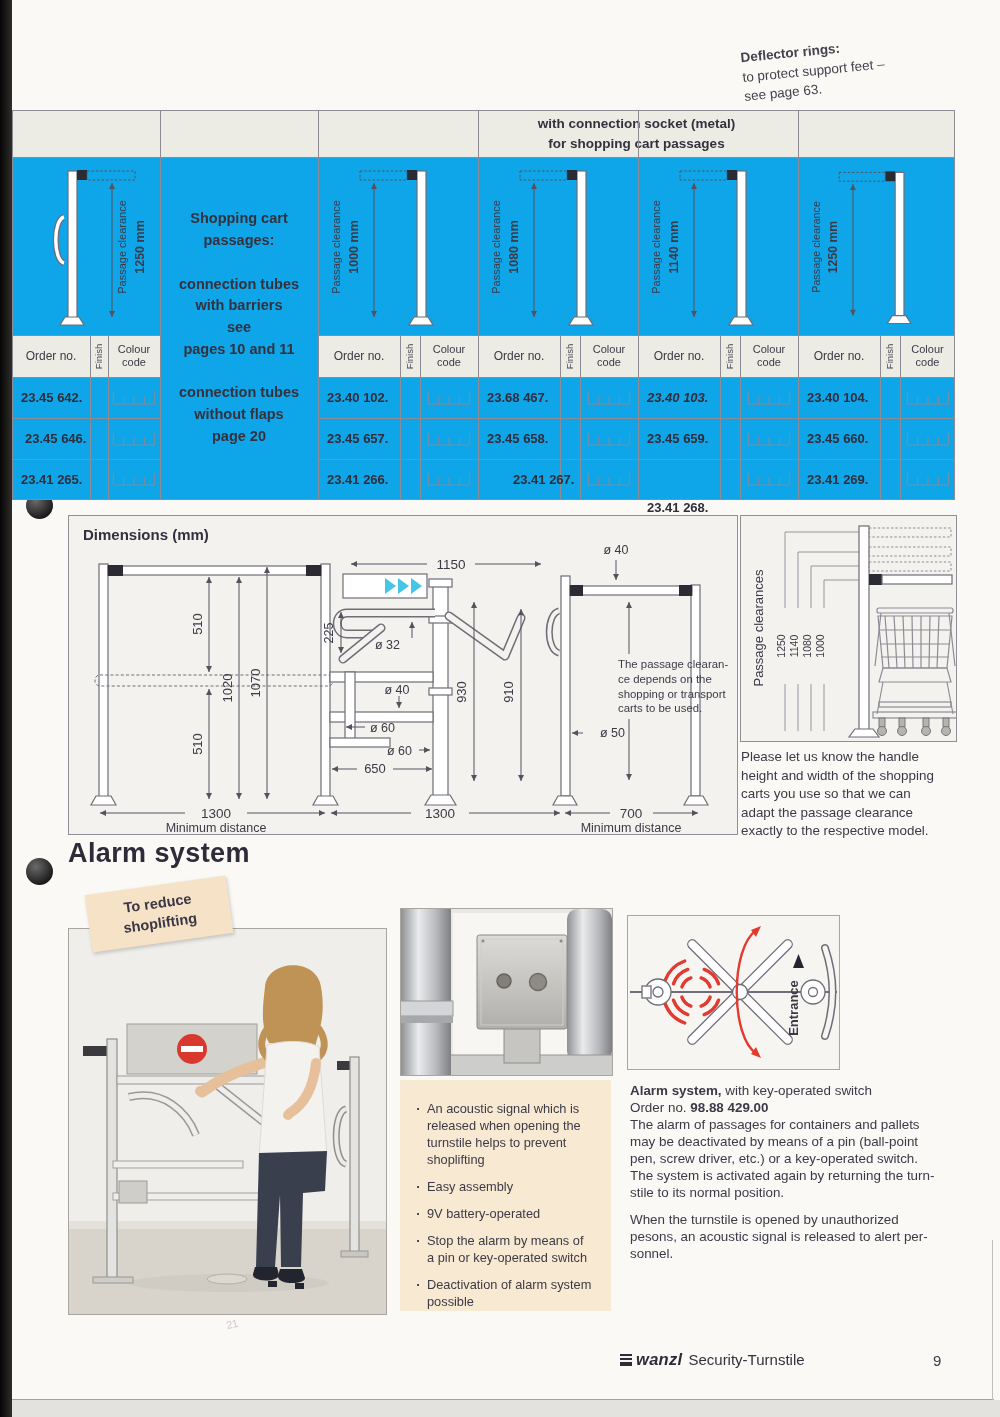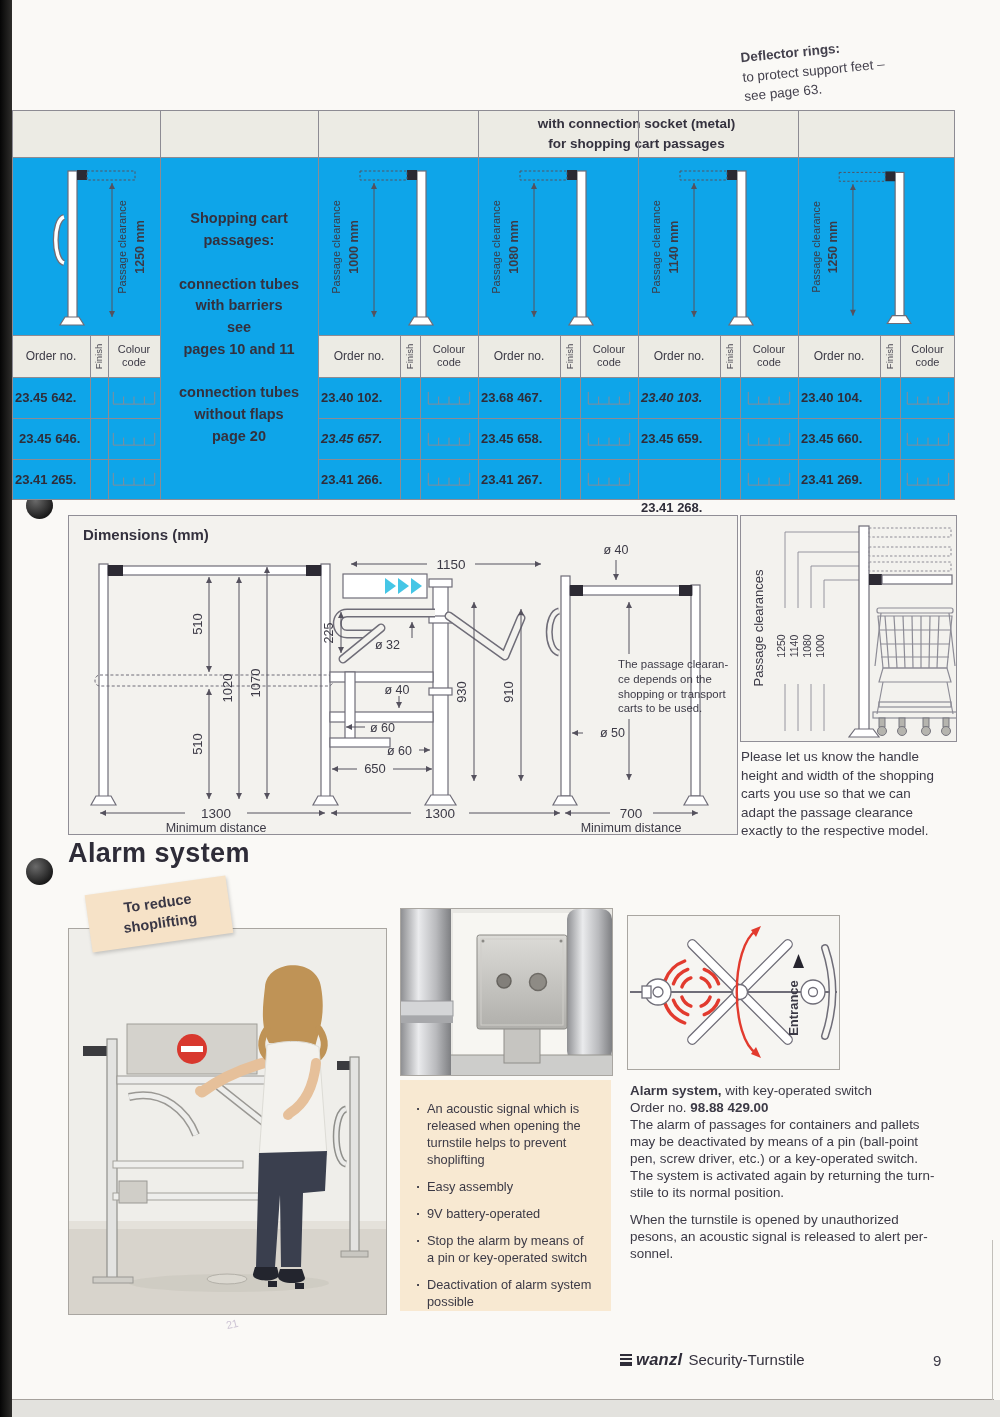--- a/index.html
+++ b/index.html
@@ -7,21 +7,21 @@
         font-family:"Liberation Sans",sans-serif;color:#3c3a46;overflow:hidden;}
   .abs{position:absolute;}
   .pre{white-space:pre-line;}
   .b{font-weight:bold;}
   .vl{position:absolute;width:1px;background:#8d8b93;}
   .hl{position:absolute;height:1px;background:#8d8b93;}
   .greyband{position:absolute;background:#ecebe4;}
   .band-text{position:absolute;text-align:center;font-weight:bold;font-size:13.5px;line-height:1.5;color:#34313e;}
   .hcell{position:absolute;display:flex;align-items:center;justify-content:center;font-size:12px;color:#3c3a46;text-align:center;}
   .finrot{transform:rotate(-90deg);font-size:9.5px;white-space:nowrap;color:#4a4852;}
-  .ord{position:absolute;display:flex;align-items:center;padding-left:3px;font-weight:bold;font-size:13px;color:#2f2d39;}
+  .ord{position:absolute;display:flex;align-items:center;padding-left:9px;font-weight:bold;font-size:13px;color:#2f2d39;}
   .comb{position:absolute;display:flex;align-items:center;justify-content:center;}
   .info-cell{position:absolute;display:flex;align-items:center;justify-content:center;text-align:center;
              font-weight:bold;font-size:14.5px;line-height:1.5;color:#34313e;}
   .panel{position:absolute;border:1px solid #908e96;background:#f3f2ee;}
   .dims-title{position:absolute;font-weight:bold;font-size:15px;color:#34313e;}
   .note-sm{position:absolute;font-size:11.4px;line-height:1.3;color:#3c3a46;}
   .cart-note{position:absolute;font-size:13.4px;line-height:1.38;color:#3c3a46;}
   .h1{position:absolute;font-size:27px;font-weight:bold;color:#2e2c38;letter-spacing:.4px;}
   .sticker{position:absolute;background:#f6e2c7;transform:rotate(-8deg);display:flex;align-items:center;justify-content:center;
            text-align:center;font-weight:bold;font-size:14.5px;line-height:1.35;color:#3a3745;box-shadow:1px 2px 4px rgba(0,0,0,.18);}
@@ -217,25 +217,25 @@
     <div class="hcell" style="left:868px;top:225px;width:20px;height:42px;">
         <span class="finrot">Finish</span>
       </div>
     <div class="hcell pre" style="left:888px;top:225px;width:55px;height:42px;font-size:11px;line-height:1.2;">Colour
 code</div>
 
     <div class="ord" style="left:0;top:267px;width:78px;height:41px;">23.45 642.</div>
     <div class="ord" style="left:4px;top:308px;width:78px;height:41px;">23.45 646.</div>
     <div class="ord" style="left:0;top:349px;width:78px;height:40px;">23.41 265.</div>
     <div class="ord" style="left:306px;top:267px;width:82px;height:41px;">23.40 102.</div>
-    <div class="ord" style="left:306px;top:308px;width:82px;height:41px;font-style:italic;">23.45 657.</div>
+    <div class="ord" style="left:306px;top:308px;width:82px;height:41px;">23.45 657.</div>
     <div class="ord" style="left:306px;top:349px;width:82px;height:40px;">23.41 266.</div>
     <div class="ord" style="left:466px;top:267px;width:82px;height:41px;">23.68 467.</div>
     <div class="ord" style="left:466px;top:308px;width:82px;height:41px;">23.45 658.</div>
-    <div class="ord" style="left:466px;top:349px;width:82px;height:40px;">23.41 267.</div>
+    <div class="ord" style="left:492px;top:349px;width:82px;height:40px;">23.41 267.</div>
     <div class="ord" style="left:626px;top:267px;width:82px;height:41px;font-style:italic;">23.40 103.</div>
     <div class="ord" style="left:626px;top:308px;width:82px;height:41px;">23.45 659.</div>
     <div class="ord" style="left:626px;top:349px;width:82px;height:40px;margin-top:28px;">23.41 268.</div>
     <div class="ord" style="left:786px;top:267px;width:82px;height:41px;">23.40 104.</div>
     <div class="ord" style="left:786px;top:308px;width:82px;height:41px;">23.45 660.</div>
     <div class="ord" style="left:786px;top:349px;width:82px;height:40px;">23.41 269.</div>
 
     <div class="comb" style="left:96px;top:267px;width:52px;height:41px;">
         <svg width="44" height="16" viewBox="0 0 46 17">
           <path d="M1,2 V15 H45 V2 M12,7 V15 M23,7 V15 M34,7 V15" fill="none" stroke="#8d8b93" stroke-width="1"></path>

